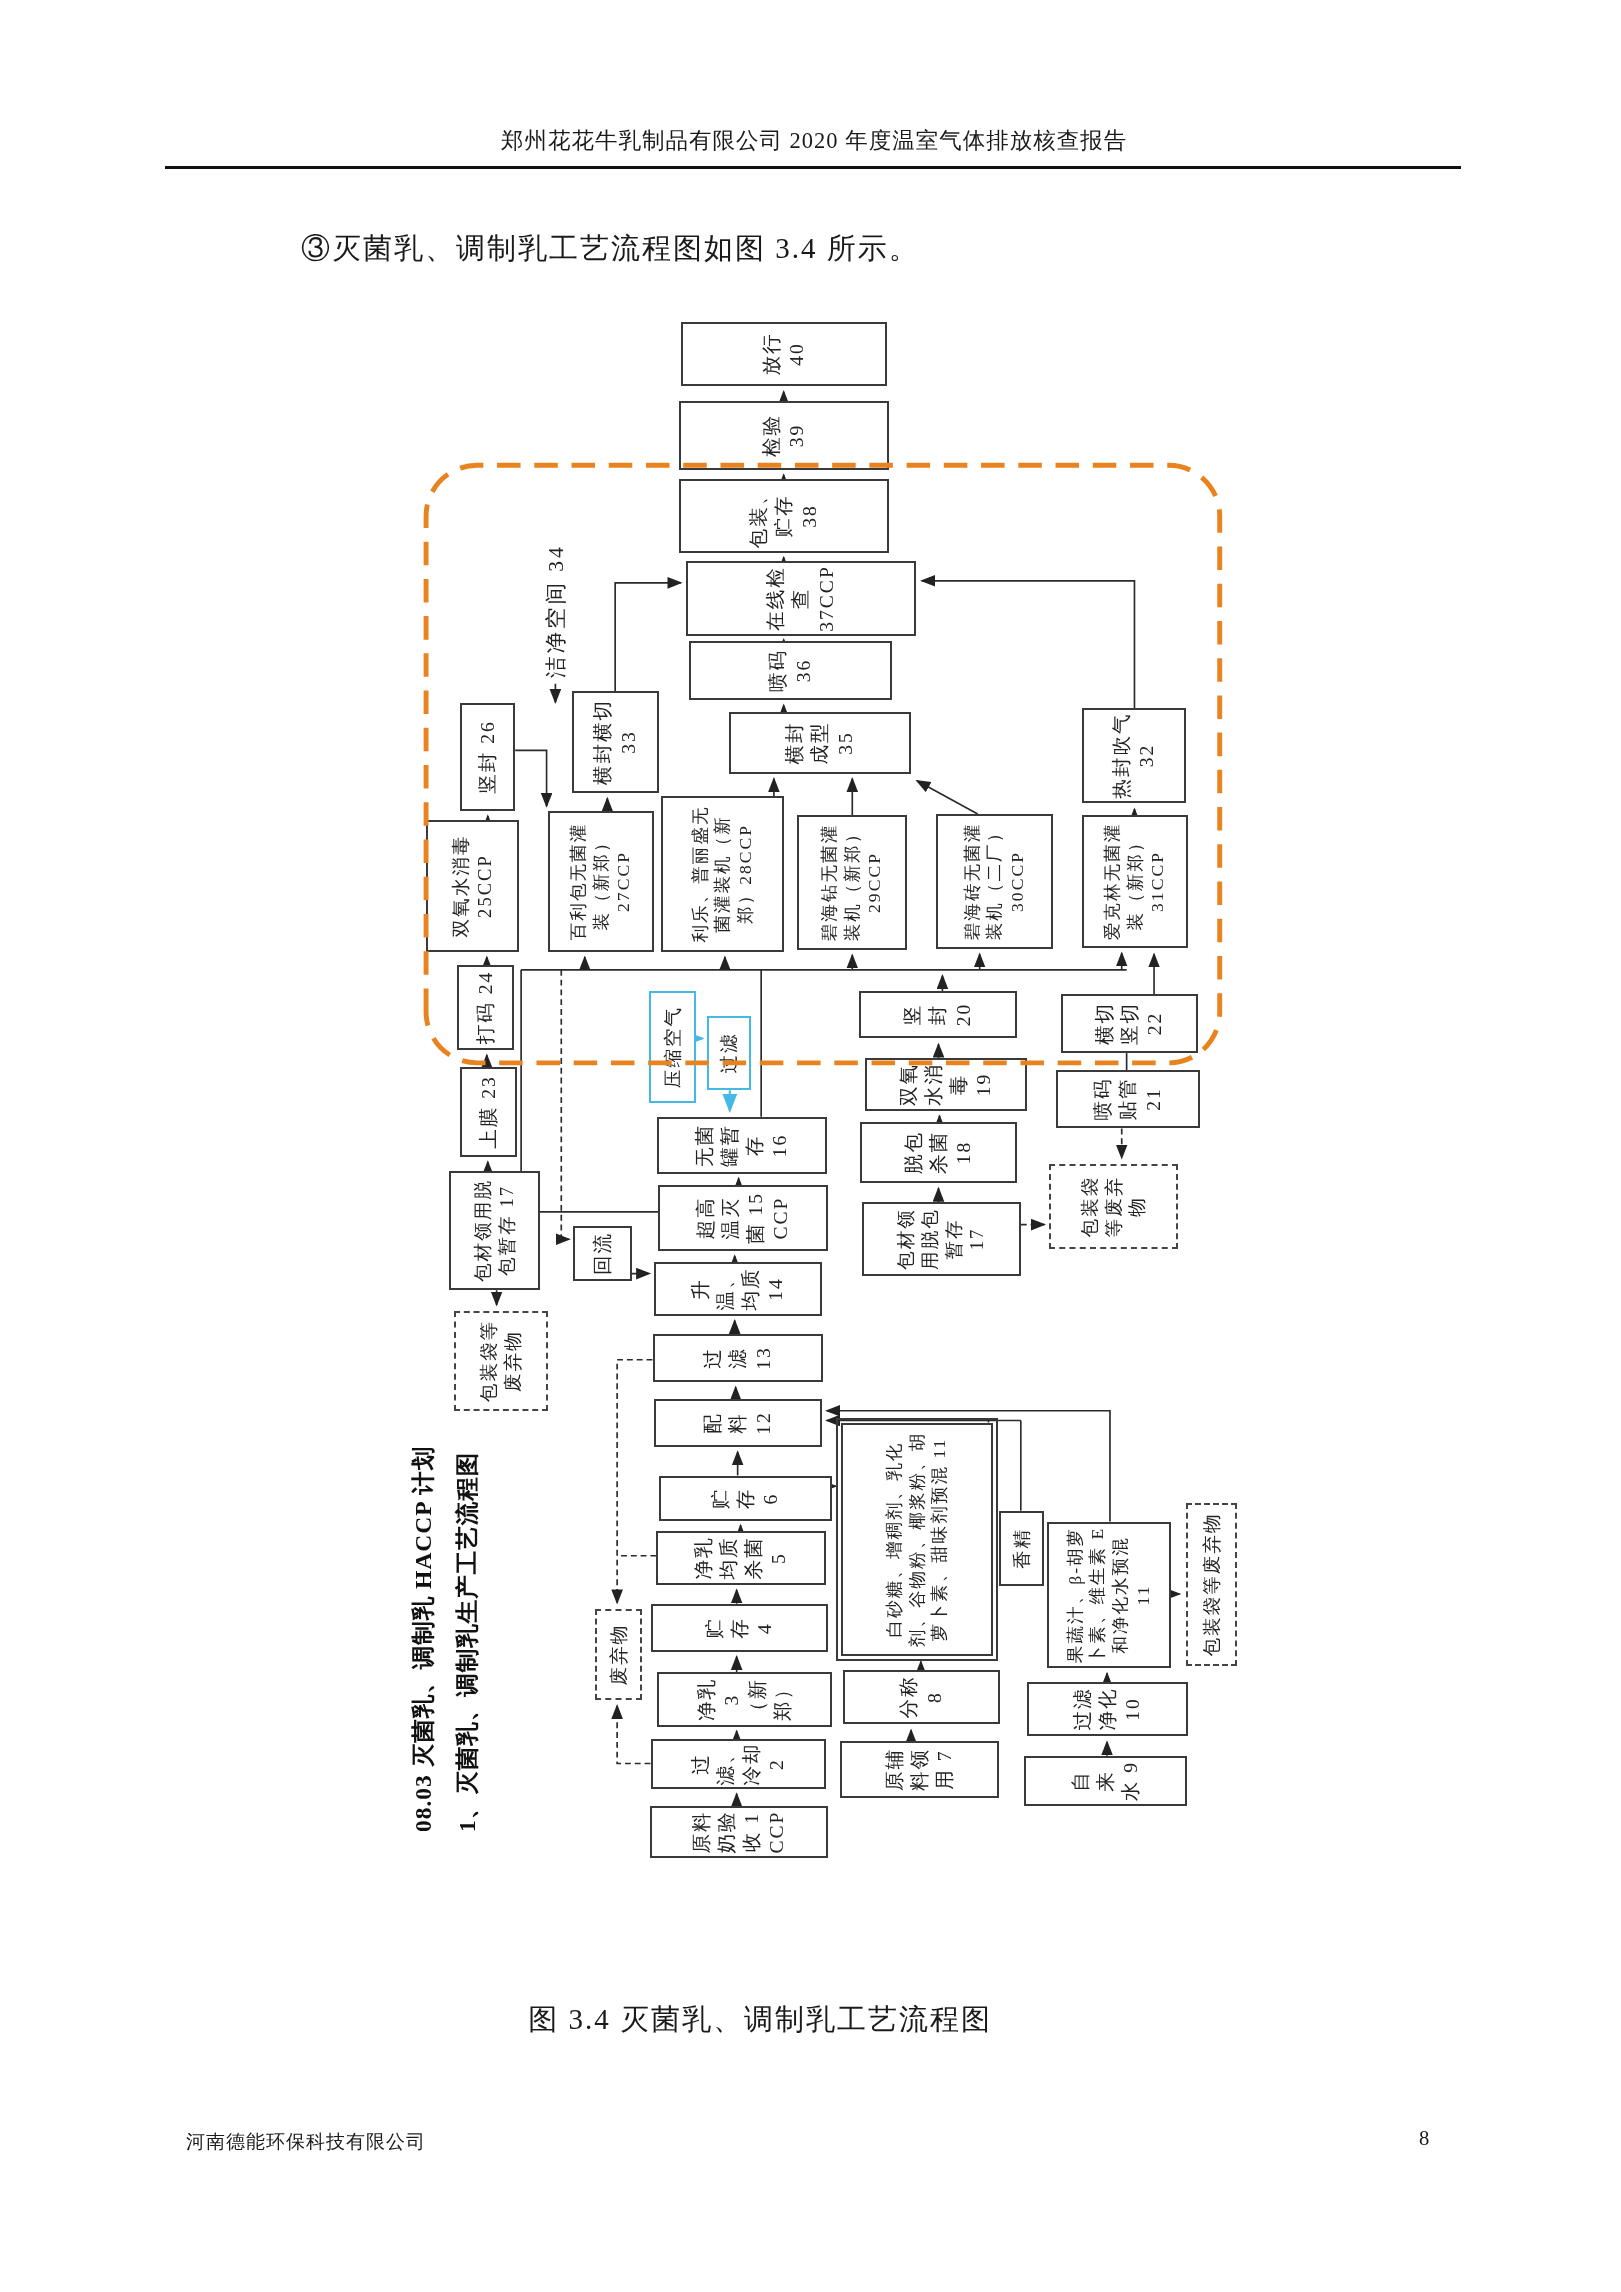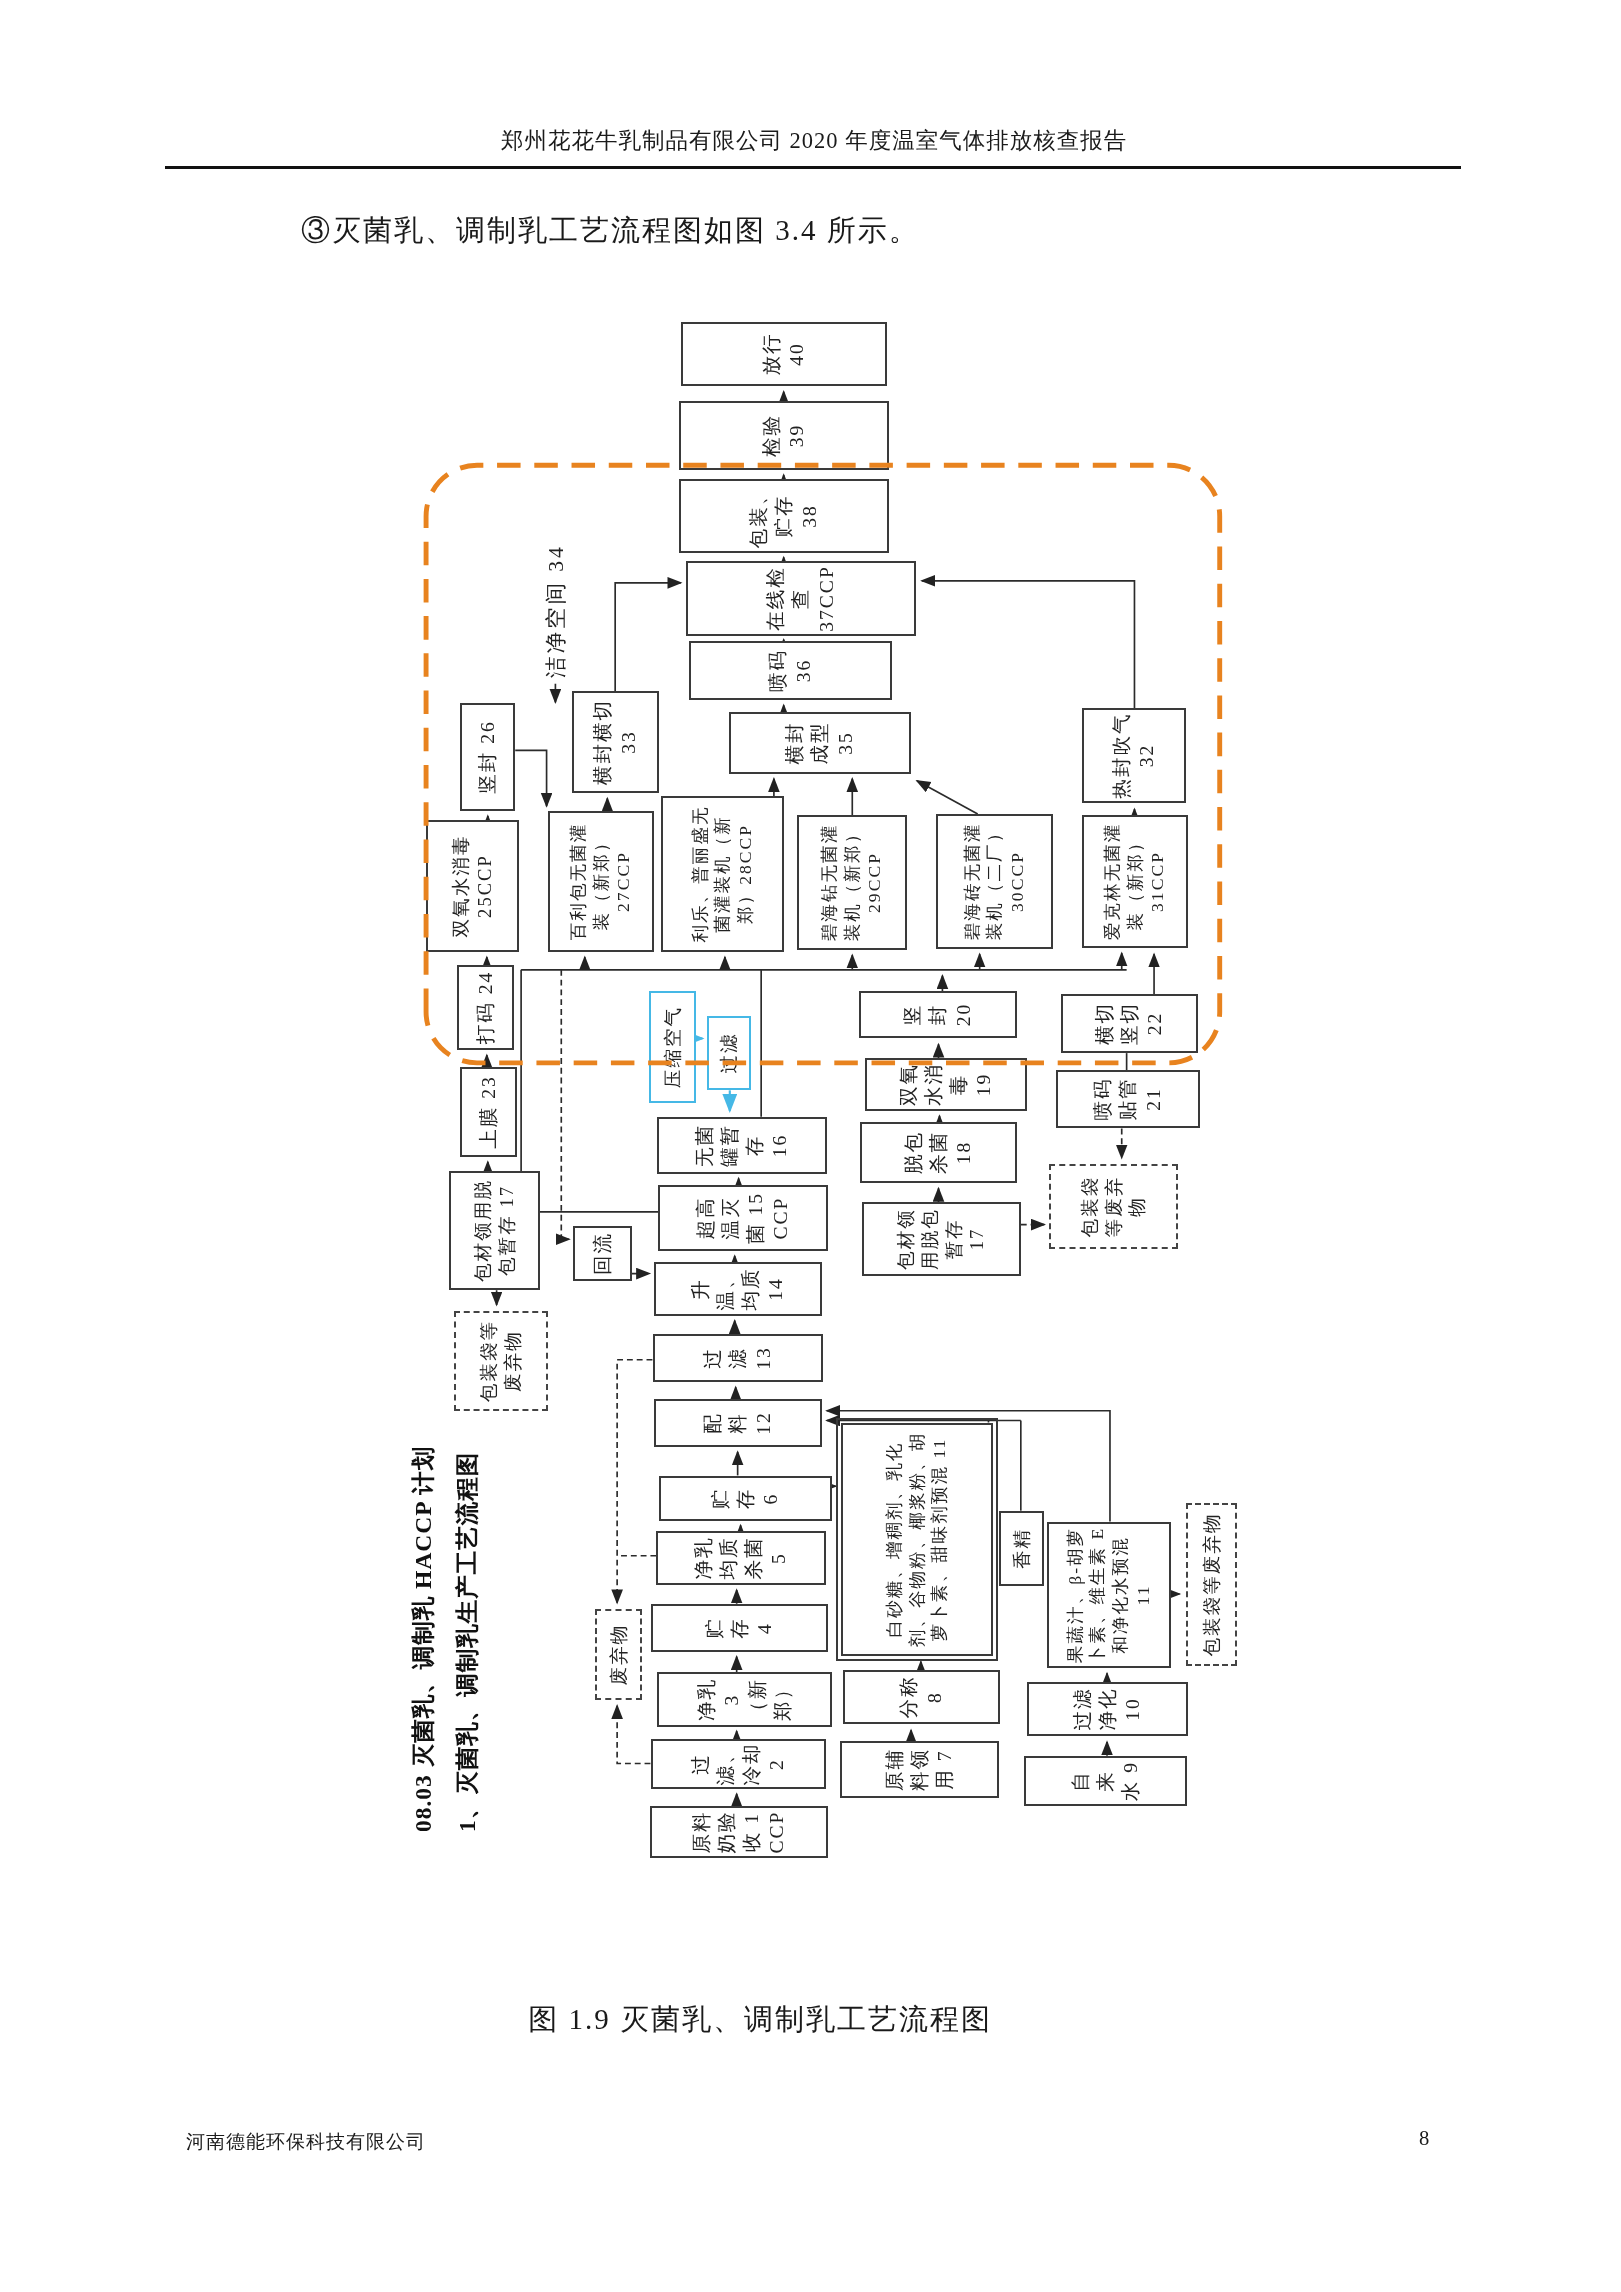--- a/index.html
+++ b/index.html
@@ -5,21 +5,21 @@
   html,body{margin:0;padding:0;}
   body{
     width:1621px;height:2293px;position:relative;background:#ffffff;
     font-family:"Liberation Serif","DejaVu Serif",serif;color:#1a1a1a;overflow:hidden;
   }
   .hdr{
     position:absolute;left:167px;top:125px;width:1294px;text-align:center;
     font-size:22.5px;letter-spacing:1px;white-space:nowrap;
   }
   .hdr-rule{position:absolute;left:165px;top:166px;width:1296px;height:2.9px;background:#111;}
-  .para{position:absolute;left:301px;top:211px;font-size:29px;letter-spacing:2px;white-space:nowrap;}
+  .para{position:absolute;left:301px;top:229px;font-size:29px;letter-spacing:2px;white-space:nowrap;}
   .caption{position:absolute;left:270px;top:2000px;width:980px;text-align:center;font-size:29px;letter-spacing:2px;}
   .foot-co{position:absolute;left:186px;top:2129px;font-size:19px;letter-spacing:1px;}
   .foot-pg{position:absolute;left:1419px;top:2127px;font-size:20.6px;}
 
   
   .flow-wrap{position:absolute;left:284px;top:323px;width:970px;height:1568px;}
   #flow{
     position:absolute;left:0;top:0;width:1568px;height:970px;
     transform:rotate(-90deg) translateX(-1568px);transform-origin:0 0;
   }
@@ -185,16 +185,16 @@
       <div class="fb" style="left: 167px; top: 559px; width: 54px; height: 157px; font-size: 19.6px;">分称 8</div>
       <div class="fb fb-dbl" style="left: 235px; top: 557px; width: 233px; height: 152px; font-size: 17.6px;">白砂糖、增稠剂、乳化剂、谷物粉、椰浆粉、胡萝卜素、甜味剂预混 11</div>
       <div class="fb" style="left: 305px; top: 715px; width: 75px; height: 45px; font-size: 18.6px;">香精</div>
       <div class="fb" style="left: 223px; top: 763px; width: 146px; height: 124px; font-size: 17.6px;">果蔬汁、β-胡萝卜素、维生素 E 和净化水预混 11</div>
       <div class="fb" style="left: 155px; top: 743px; width: 54px; height: 161px; font-size: 19.6px;">过滤净化 10</div>
       <div class="fb" style="left: 85px; top: 740px; width: 50px; height: 163px; font-size: 19.6px;">自来水 9</div>
       <div class="fb fb-d" style="left: 225px; top: 902px; width: 163px; height: 51px; font-size: 18.6px;">包装袋等废弃物</div>
     </div>
 </div>
 
-<div class="caption">图 1.9 灭菌乳、调制乳工艺流程图</div>
+<div class="caption">图 3.4 灭菌乳、调制乳工艺流程图</div>
 <div class="foot-co">河南德能环保科技有限公司</div>
 <div class="foot-pg">8</div>
 
 
 </body></html>

